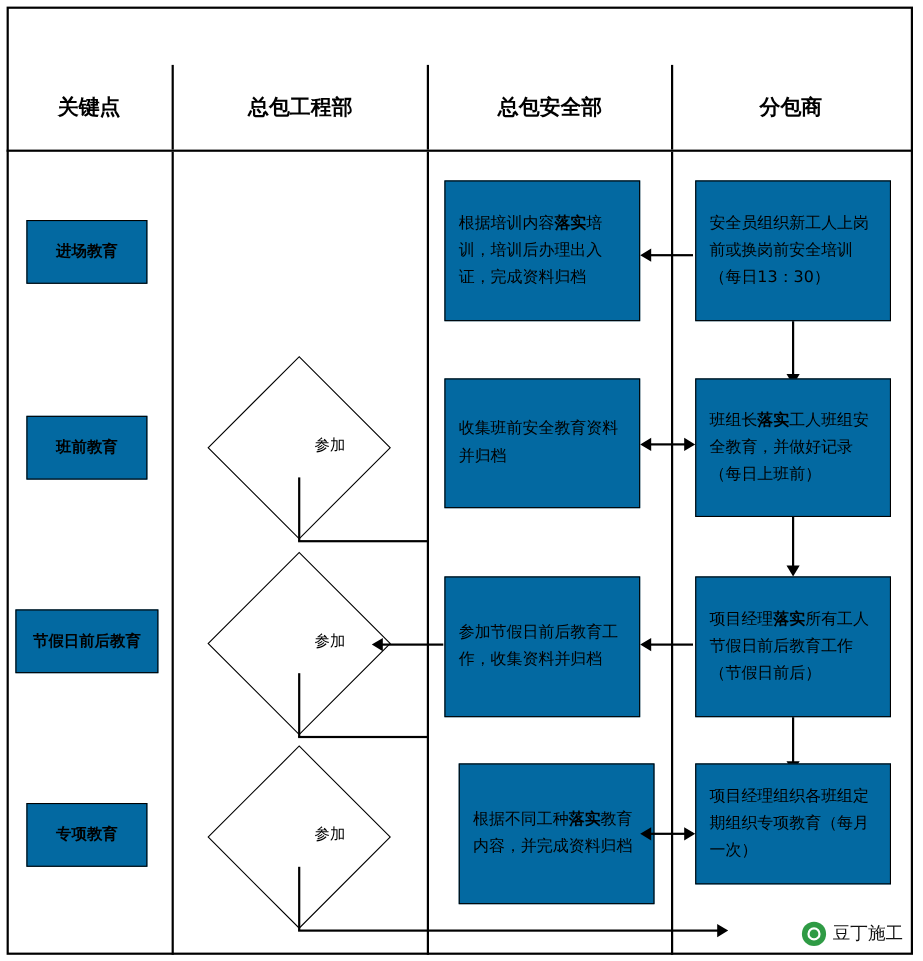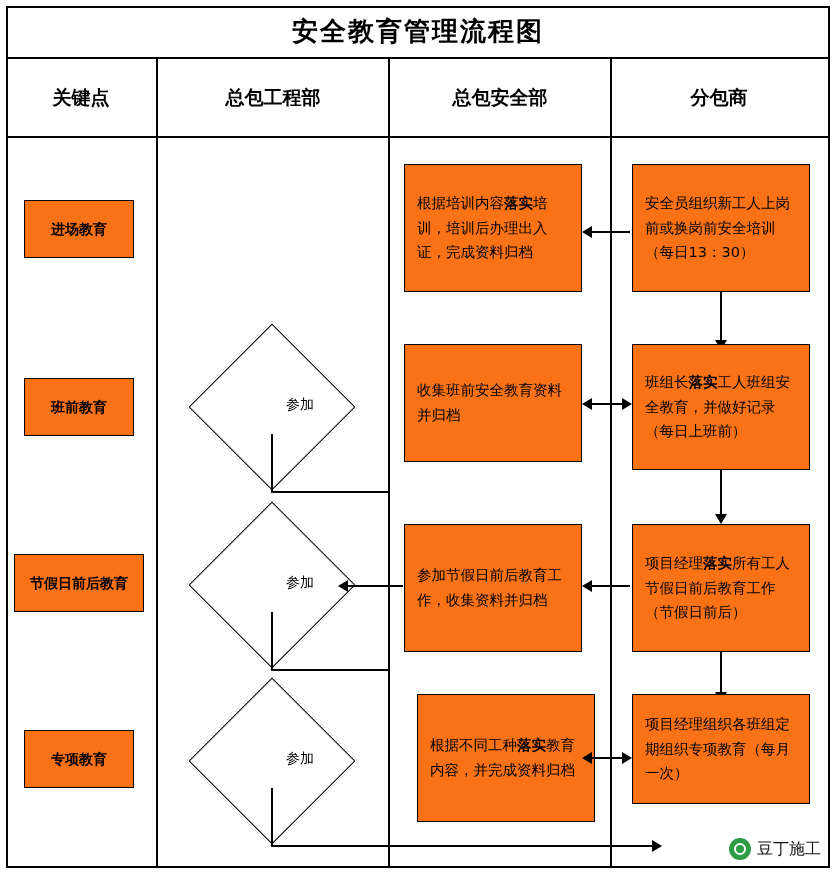--- a/index.html
+++ b/index.html
@@ -84,21 +84,21 @@
   }
   .vline.v1 { left: 156px; }
   .vline.v2 { left: 388px; }
   .vline.v3 { left: 610px; }
 
   
   .box {
     position: absolute;
     box-sizing: border-box;
     border: 1px solid #000;
-    background: #f97316;
+    background: #0369a1;
     display: flex;
     align-items: center;
     justify-content: center;
     text-align: center;
     color: #000;
   }
   .keybox {
     font-size: 14px;
     font-weight: bold;
     padding: 2px 4px;
@@ -192,23 +192,20 @@
   }
   .wm-text { font-size: 16px; }
 </style>
 </head>
 <body>
 
 <div id="page">
 
   <div class="frame"></div>
 
-  <div class="title-band">
-    <div class="title-text">安全教育管理流程图</div>
-  </div>
 
   <div class="header-row">
     <div class="header-cell col0">关键点</div>
     <div class="header-cell col1">总包工程部</div>
     <div class="header-cell col2">总包安全部</div>
     <div class="header-cell col3">分包商</div>
   </div>
 
   <div class="vline v1"></div>
   <div class="vline v2"></div>

